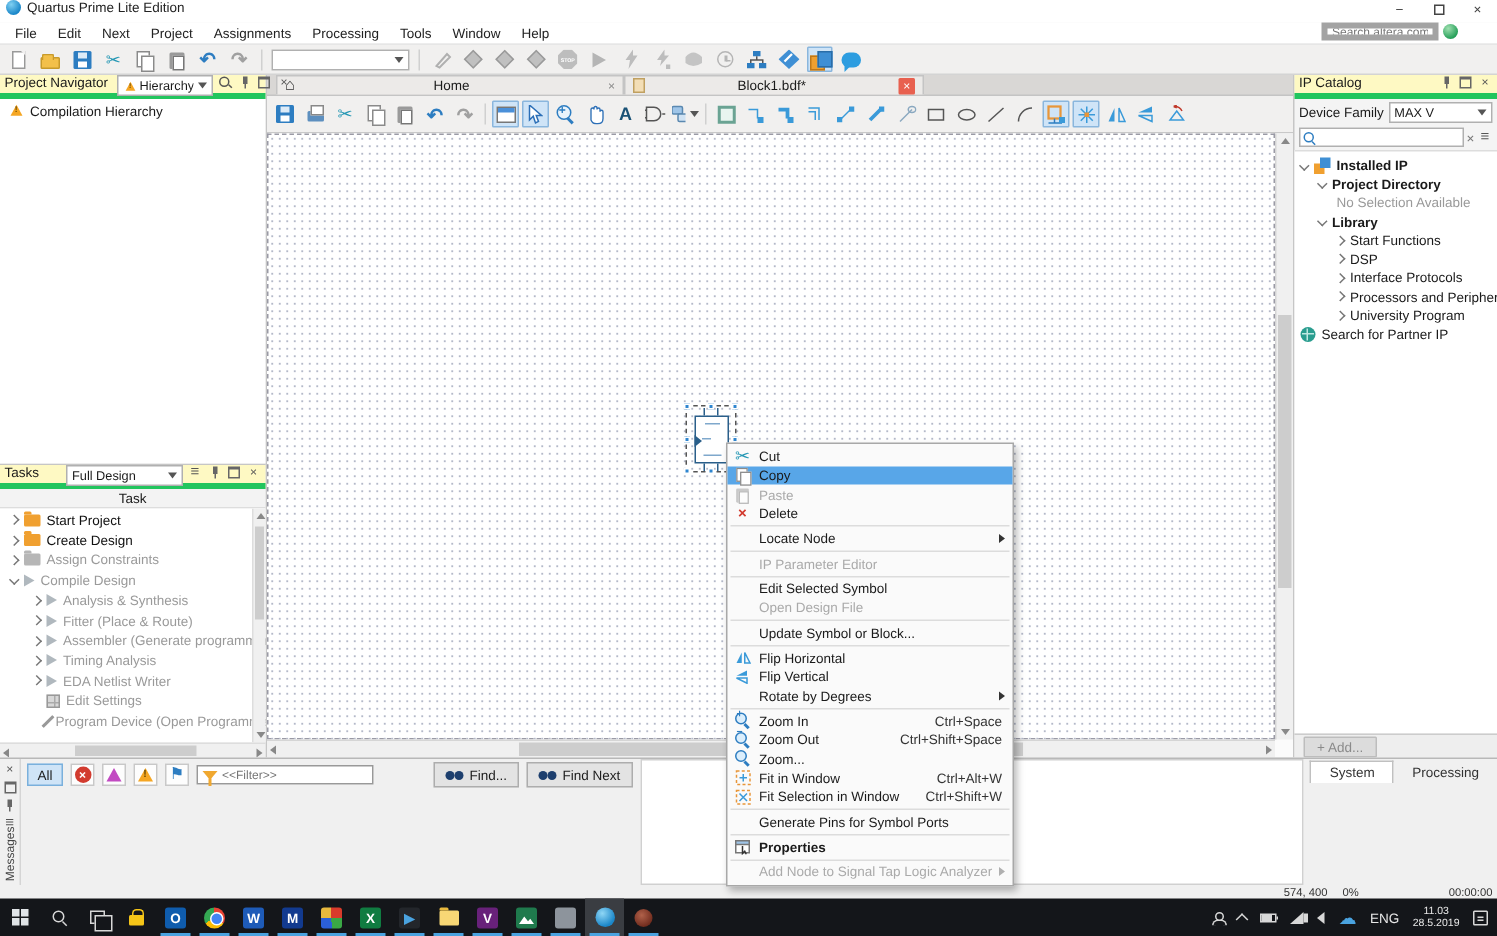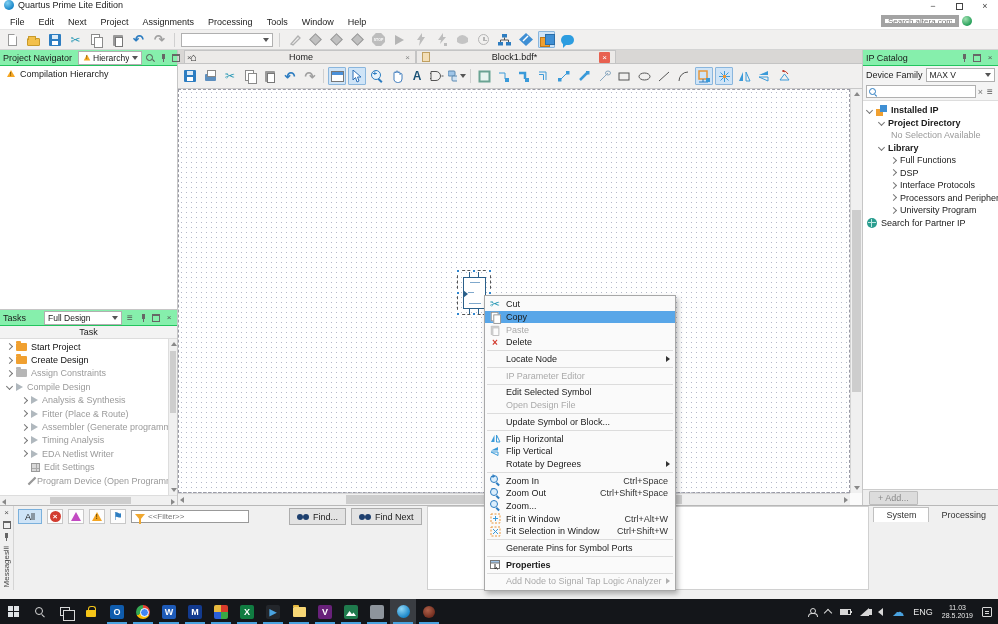--- a/index.html
+++ b/index.html
@@ -101,21 +101,21 @@
   .icx-mag::before{content:"";position:absolute;left:1px;top:1px;width:5px;height:5px;border:1px solid #555;border-radius:50%}
   .icx-mag::after{content:"";position:absolute;left:7px;top:7px;width:3px;height:1px;background:#555;transform:rotate(45deg)}
   .icx-pin::before{content:"";position:absolute;left:3.5px;top:1px;width:3px;height:5px;background:#666}
   .icx-pin::after{content:"";position:absolute;left:4.5px;top:6px;width:1px;height:3px;background:#666}
   .icx-win::before{content:"";position:absolute;left:1px;right:1px;top:1px;bottom:1px;border:1px solid #666;border-top-width:2px}
   .icx-x{color:#555;font-size:8px;line-height:10px;text-align:center}
   .icx-list{color:#555;font-size:10px;line-height:9px;text-align:center}
 
   
   .main{position:absolute;top:50px;left:0;width:998px;height:455px;display:flex}
-  .panelhdr{height:16px;background:#86efac;border-bottom:1px solid #22c55e;display:flex;align-items:center;gap:3px;padding:0 3px;flex:none}
+  .panelhdr{height:16px;background:#fef9c3;border-bottom:4px solid #22c55e;display:flex;gap:3px;padding:0 3px;flex:none}
   .panelhdr .ttl{white-space:nowrap}
   .panelhdr .sp{flex:1}
 
   .leftcol{width:178px;flex:none;display:flex;flex-direction:column;border-right:1px solid #c6c6c6;background:#f0f0f0}
   .pnav{height:260px;display:flex;flex-direction:column;border-bottom:1px solid #c6c6c6}
   .pnav-body{flex:1;background:#fff;padding:3px 2px}
   .pnav-item{display:flex;align-items:flex-start;gap:4px;padding-left:4px}
   .pnav-item .ic-warn{transform:scale(.8)}
 
   .tasks{flex:1;display:flex;flex-direction:column;min-height:0}
@@ -733,21 +733,21 @@
         </div>
         <div class="iprow l2 dim">
           <span>No Selection Available</span>
         </div>
         <div class="iprow l1 bold">
           <span class="chev d"></span>
           <span>Library</span>
         </div>
         <div class="iprow l2">
           <span class="chev r"></span>
-          <span>Full Functions</span>
+          <span>Start Functions</span>
         </div>
         <div class="iprow l2">
           <span class="chev r"></span>
           <span>DSP</span>
         </div>
         <div class="iprow l2">
           <span class="chev r"></span>
           <span>Interface Protocols</span>
         </div>
         <div class="iprow l2">
@@ -809,20 +809,26 @@
         </span>
       </div>
       <div class="mbody"></div>
       <div class="mtabs">
         <span class="mtab active">System</span>
         <span class="mtab">Processing</span>
       </div>
     </div>
   </div>
 
+  <div class="statusbar">
+    <span>574, 400</span>
+    <span>0%</span>
+    <span class="gap"></span>
+    <span>00:00:00</span>
+  </div>
 
   <div class="taskbar">
     <span class="tbtn">
         <span class="winlogo">
           <span></span>
           <span></span>
           <span></span>
           <span></span>
         </span>
       </span>

